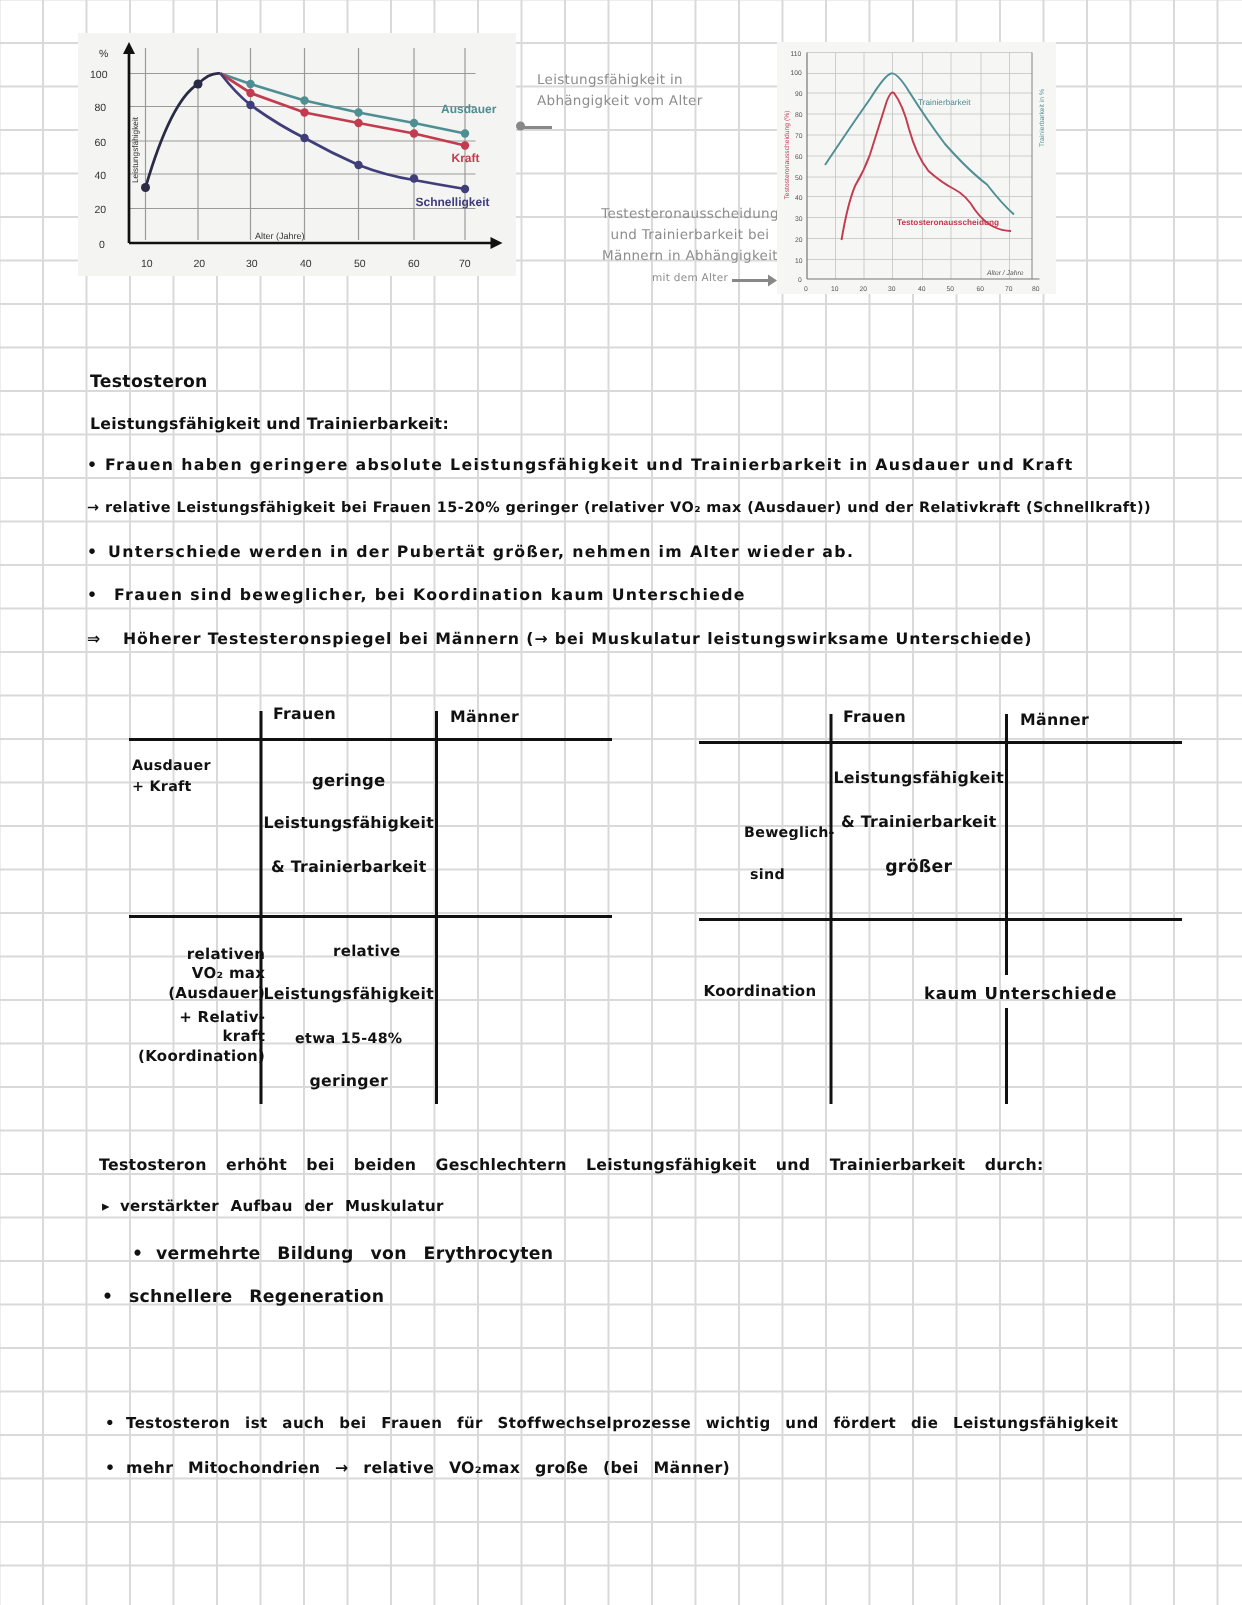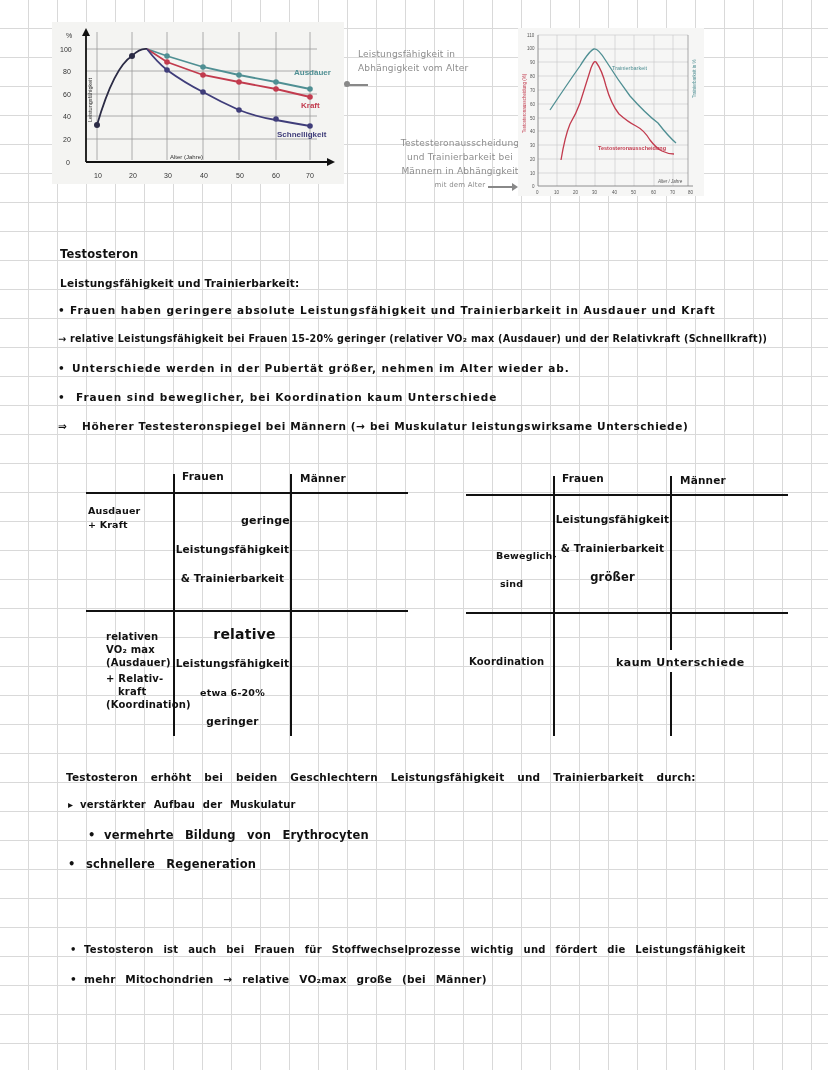--- a/index.html
+++ b/index.html
@@ -212,37 +212,37 @@
   <div class="tline" style="left:204px;top:0;width:2px;height:262px;"></div>
 
   <div class="cell hw hw-s" style="left:96px;top:-8px;line-height:20px;">Frauen</div>
   <div class="cell hw hw-s" style="left:214px;top:-6px;line-height:20px;">Männer</div>
 
   <div class="cell-l hw" style="left:2px;top:30px;font-size:9.5px;line-height:14px;">
     <div>Ausdauer</div>
     <div>+ Kraft</div>
   </div>
   <div class="abs hw" style="left:89px;top:32px;width:115px;text-align:center;font-size:11px;line-height:29px;font-weight:normal;">
-    <div style="font-weight:bold;text-align:right;">geringe</div>
+    <div style="font-weight:bold;">geringe</div>
     <div style="font-weight:bold;font-size:10.5px;">Leistungsfähigkeit</div>
     <div style="font-weight:bold;font-size:10.5px;">&amp; Trainierbarkeit</div>
   </div>
 
-  <div class="cell-l hw" style="left:20px;top:156px;font-size:10px;line-height:13px;">
+  <div class="cell-l hw" style="left:6px;top:156px;font-size:10px;line-height:13px;text-align:right;">
     <div>relativen</div>
     <div style="padding-left:0;">VO₂ max</div>
     <div>(Ausdauer)</div>
     <div style="margin-top:3px;">+ Relativ-</div>
     <div style="padding-left:12px;">kraft</div>
     <div>(Koordination)</div>
   </div>
   <div class="abs hw" style="left:89px;top:146px;width:115px;text-align:center;font-size:10.5px;line-height:29px;">
-    <div style="font-size:14px;padding-left:24px;">relative</div>
+    <div style="font-size:10px;padding-left:24px;">relative</div>
     <div>Leistungsfähigkeit</div>
-    <div style="font-size:9.5px;">etwa 6-20%</div>
+    <div style="font-size:9.5px;">etwa 15-48%</div>
     <div>geringer</div>
   </div>
 </div>
 
 <div class="abs" style="left:466px;top:476px;width:322px;height:262px;">
   <div class="tline" style="left:0;top:18px;width:322px;height:2px;"></div>
   <div class="tline" style="left:0;top:136px;width:322px;height:2px;"></div>
   <div class="tline" style="left:87px;top:0;width:2px;height:260px;"></div>
   <div class="tline" style="left:204px;top:0;width:2px;height:174px;"></div>
   <div class="tline" style="left:204px;top:196px;width:2px;height:64px;"></div>

